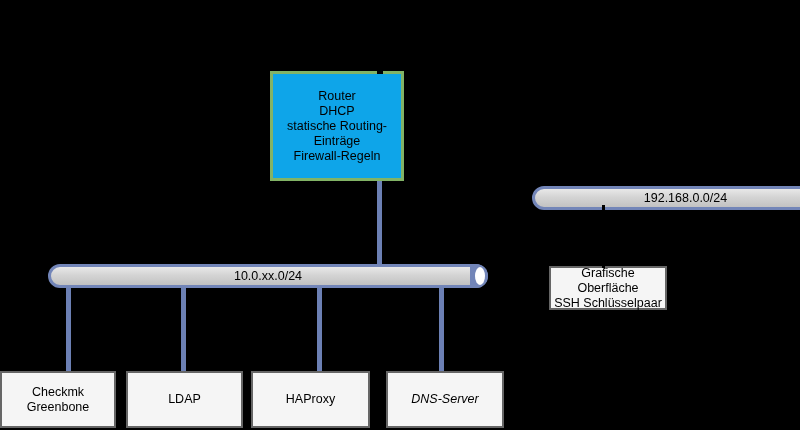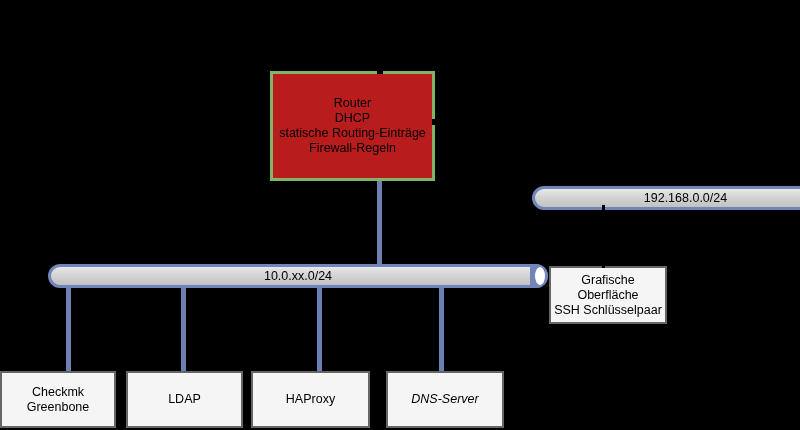--- a/index.html
+++ b/index.html
@@ -5,35 +5,35 @@
   html,body{margin:0;padding:0;background:#000;}
   .canvas{
     position:relative;width:800px;height:430px;background:#000;overflow:hidden;
     font-family:"Liberation Sans",sans-serif;font-size:12.5px;color:#000;
   }
   .node{
     position:absolute;box-sizing:border-box;
     display:flex;align-items:center;justify-content:center;
     text-align:center;white-space:pre-line;line-height:15px;
   }
-  .router{left:270px;top:71px;width:165px;height:110px;background:#b91c1c;border:3px solid #82b366;z-index:2;}
+  .router{left:270px;top:71px;width:134px;height:110px;background:#0ea5e9;border:3px solid #82b366;z-index:2;}
   .box{background:#f5f5f5;border:2px solid #666666;z-index:2;}
   .server{top:371px;height:57px;}
   .server.s1{left:0px;width:116px;}
   .server.s2{left:126px;width:117px;}
   .server.s3{left:251px;width:119px;text-align:right;}
   .server.s4{left:386px;width:118px;font-style:italic;}
-  .note{left:549px;top:266px;width:118px;height:58px;}
+  .note{left:549px;top:266px;width:118px;height:44px;}
   .bus{
     position:absolute;box-sizing:border-box;height:24px;
     background:linear-gradient(180deg,#e8e8e8 0%,#d4d4d4 45%,#c2c2c2 100%);
     border:3px solid #7285b8;border-radius:12px;z-index:2;
     display:flex;align-items:center;justify-content:center;
   }
-  .bus.lan{left:48px;top:264px;width:500px;}
+  .bus.lan{left:48px;top:264px;width:440px;}
   .bus.wan{left:532px;top:186px;width:307px;}
   .bus-label{position:relative;z-index:1;}
   .cap{
     position:absolute;right:-3px;top:-3px;bottom:-3px;width:18px;
     box-sizing:border-box;background:#7285b8;border-radius:0 12px 12px 0;
   }
   .cap .opening{
     position:absolute;right:3px;top:3px;bottom:3px;width:10px;
     background:#ffffff;border-radius:50%;
   }

